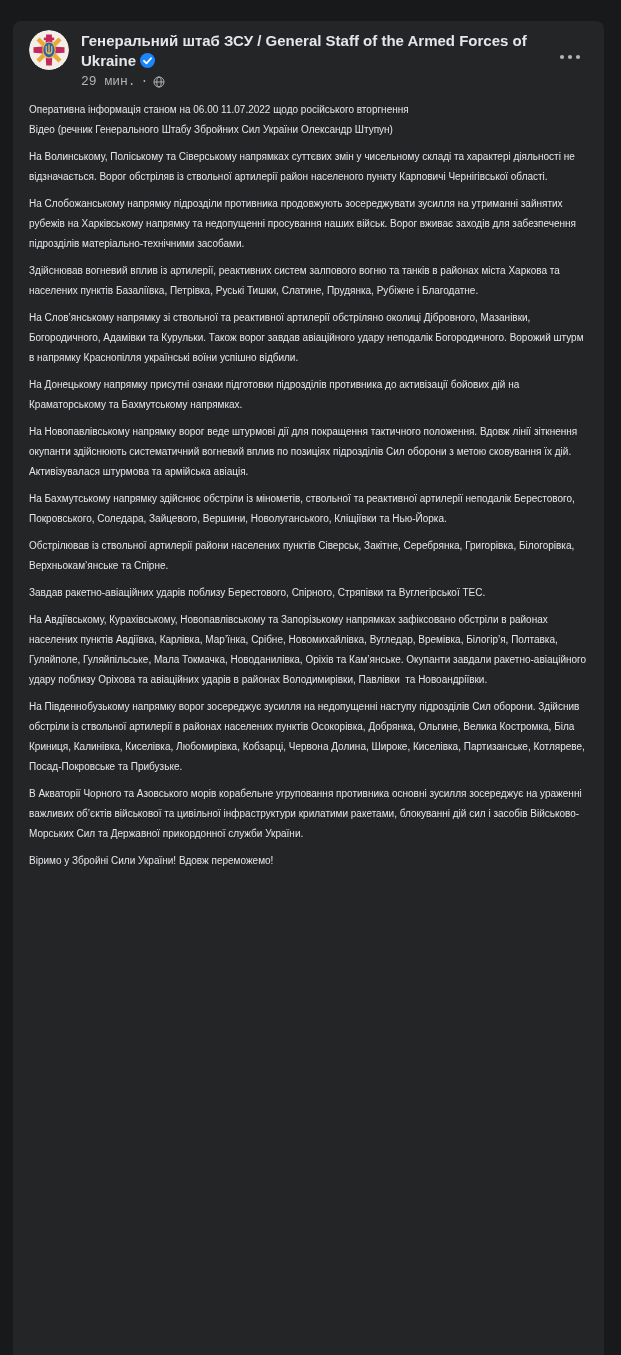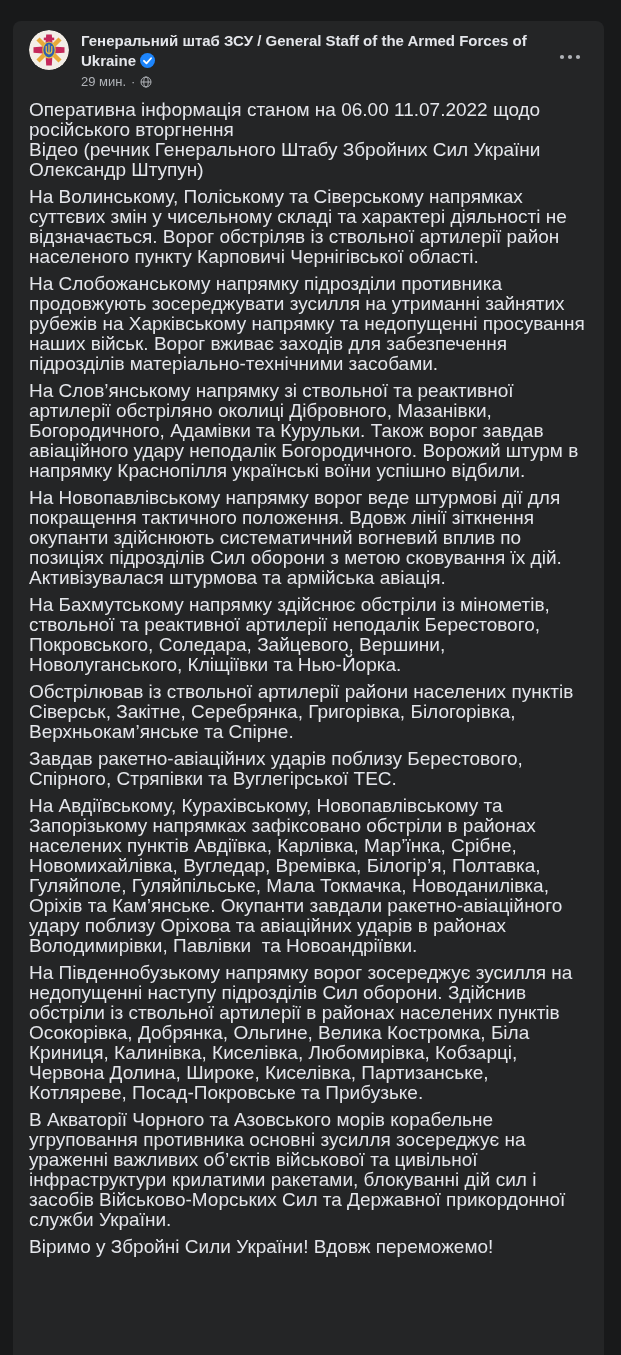--- a/index.html
+++ b/index.html
@@ -30,33 +30,33 @@
   }
   .head-text{padding-top:1px;min-width:0;}
   .title-wrap{max-width:478px;}
   .title{
     font-size:15px;font-weight:700;line-height:20px;
     color:var(--text-primary);cursor:pointer;
   }
   .badge{display:inline-block;width:15px;height:15px;margin-left:4px;vertical-align:-2px;}
   .meta{
     margin-top:3px;display:flex;align-items:center;gap:4px;
-    font-size:13px;line-height:16px;color:var(--text-secondary);
+    font-size:13px;line-height:16px;color:var(--text-secondary);font-family:Liberation Mono, monospace;
   }
   .meta .ts{cursor:pointer;}
   .meta .sep{padding:0 1px;}
   .globe{display:inline-flex;width:12px;height:12px;}
   .more{
     position:absolute;top:13px;right:2px;width:32px;height:28px;
     display:flex;align-items:center;justify-content:center;
     border-radius:6px;cursor:pointer;
   }
   .post-body{
     margin-top:10px;
-    font-size:19px;line-height:20px;color:var(--text-primary);
+    font-size:10px;line-height:20px;color:var(--text-primary);
   }
   .post-body p{margin:0 0 7px 0;white-space:pre-wrap;}
 </style>
 </head>
 <body>
 
 <div class="page">
   <div class="card">
 
     <div class="header">
@@ -108,21 +108,23 @@
           <circle cx="19" cy="3" r="2.1" fill="#b0b3b8"></circle>
         </svg>
       </div>
     </div>
 
     <div class="post-body" id="post-body">
         <p>Оперативна інформація станом на 06.00 11.07.2022 щодо російського вторгнення
 Відео (речник Генерального Штабу Збройних Сил України Олександр Штупун)</p>
         <p>На Волинському, Поліському та Сіверському напрямках суттєвих змін у чисельному складі та характері діяльності не відзначається. Ворог обстріляв із ствольної артилерії район населеного пункту Карповичі Чернігівської області.</p>
         <p>На Слобожанському напрямку підрозділи противника продовжують зосереджувати зусилля на утриманні зайнятих рубежів на Харківському напрямку та недопущенні просування наших військ. Ворог вживає заходів для забезпечення підрозділів матеріально-технічними засобами.</p>
+        <p>Здійснював вогневий вплив із артилерії, реактивних систем залпового вогню та танків в районах міста Харкова та населених пунктів Базаліївка, Петрівка, Руські Тишки, Слатине, Прудянка, Рубіжне і Благодатне.</p>
         <p>На Слов’янському напрямку зі ствольної та реактивної артилерії обстріляно околиці Дібровного, Мазанівки, Богородичного, Адамівки та Курульки. Також ворог завдав авіаційного удару неподалік Богородичного. Ворожий штурм в напрямку Краснопілля українські воїни успішно відбили.</p>
+        <p>На Донецькому напрямку присутні ознаки підготовки підрозділів противника до активізації бойових дій на Краматорському та Бахмутському напрямках.</p>
         <p>На Новопавлівському напрямку ворог веде штурмові дії для покращення тактичного положення. Вдовж лінії зіткнення окупанти здійснюють систематичний вогневий вплив по позиціях підрозділів Сил оборони з метою сковування їх дій. Активізувалася штурмова та армійська авіація.</p>
         <p>На Бахмутському напрямку здійснює обстріли із мінометів, ствольної та реактивної артилерії неподалік Берестового, Покровського, Соледара, Зайцевого, Вершини, Новолуганського, Кліщіївки та Нью-Йорка.</p>
         <p>Обстрілював із ствольної артилерії райони населених пунктів Сіверськ, Закітне, Серебрянка, Григорівка, Білогорівка, Верхньокам’янське та Спірне.</p>
         <p>Завдав ракетно-авіаційних ударів поблизу Берестового, Спірного, Стряпівки та Вуглегірської ТЕС.</p>
         <p>На Авдіївському, Курахівському, Новопавлівському та Запорізькому напрямках зафіксовано обстріли в районах населених пунктів Авдіївка, Карлівка, Мар’їнка, Срібне, Новомихайлівка, Вугледар, Времівка, Білогір’я, Полтавка, Гуляйполе, Гуляйпільське, Мала Токмачка, Новоданилівка, Оріхів та Кам’янське. Окупанти завдали ракетно-авіаційного удару поблизу Оріхова та авіаційних ударів в районах Володимирівки, Павлівки  та Новоандріївки.</p>
         <p>На Південнобузькому напрямку ворог зосереджує зусилля на недопущенні наступу підрозділів Сил оборони. Здійснив обстріли із ствольної артилерії в районах населених пунктів Осокорівка, Добрянка, Ольгине, Велика Костромка, Біла Криниця, Калинівка, Киселівка, Любомирівка, Кобзарці, Червона Долина, Широке, Киселівка, Партизанське, Котляреве, Посад-Покровське та Прибузьке.</p>
         <p>В Акваторії Чорного та Азовського морів корабельне угруповання противника основні зусилля зосереджує на ураженні важливих об’єктів військової та цивільної інфраструктури крилатими ракетами, блокуванні дій сил і засобів Військово-Морських Сил та Державної прикордонної служби України.</p>
         <p>Віримо у Збройні Сили України! Вдовж переможемо!</p>
       </div>
 

